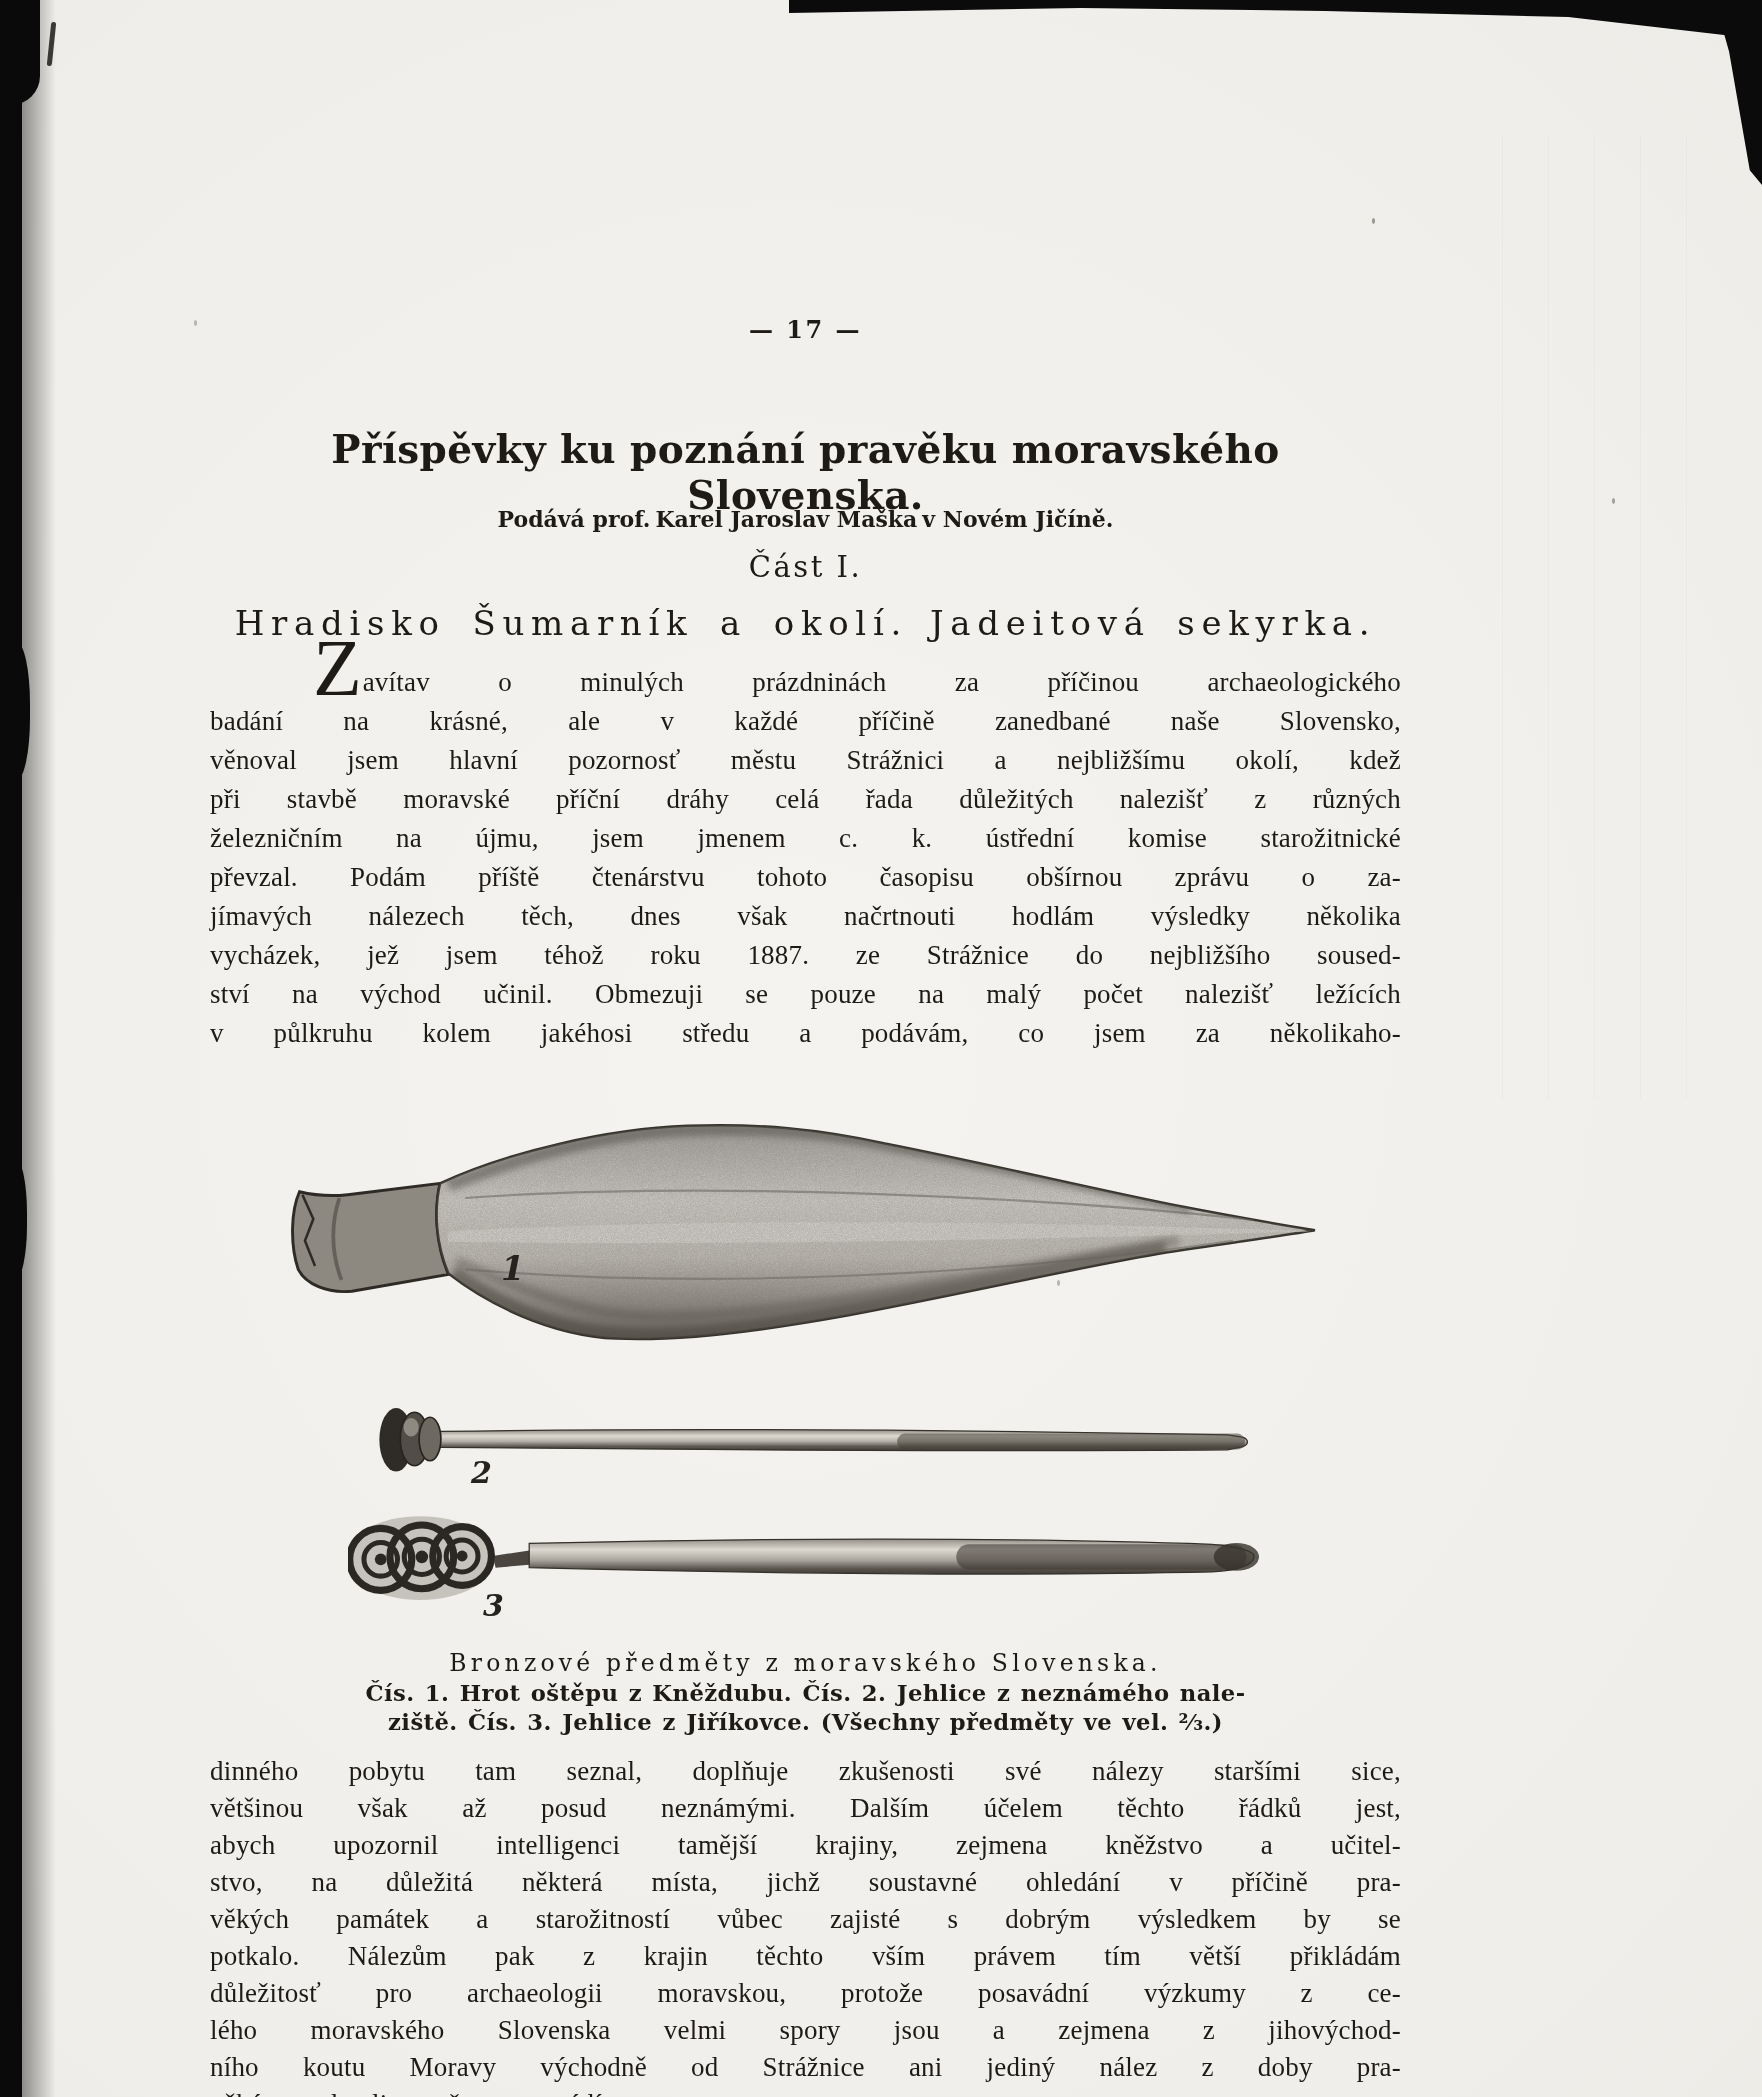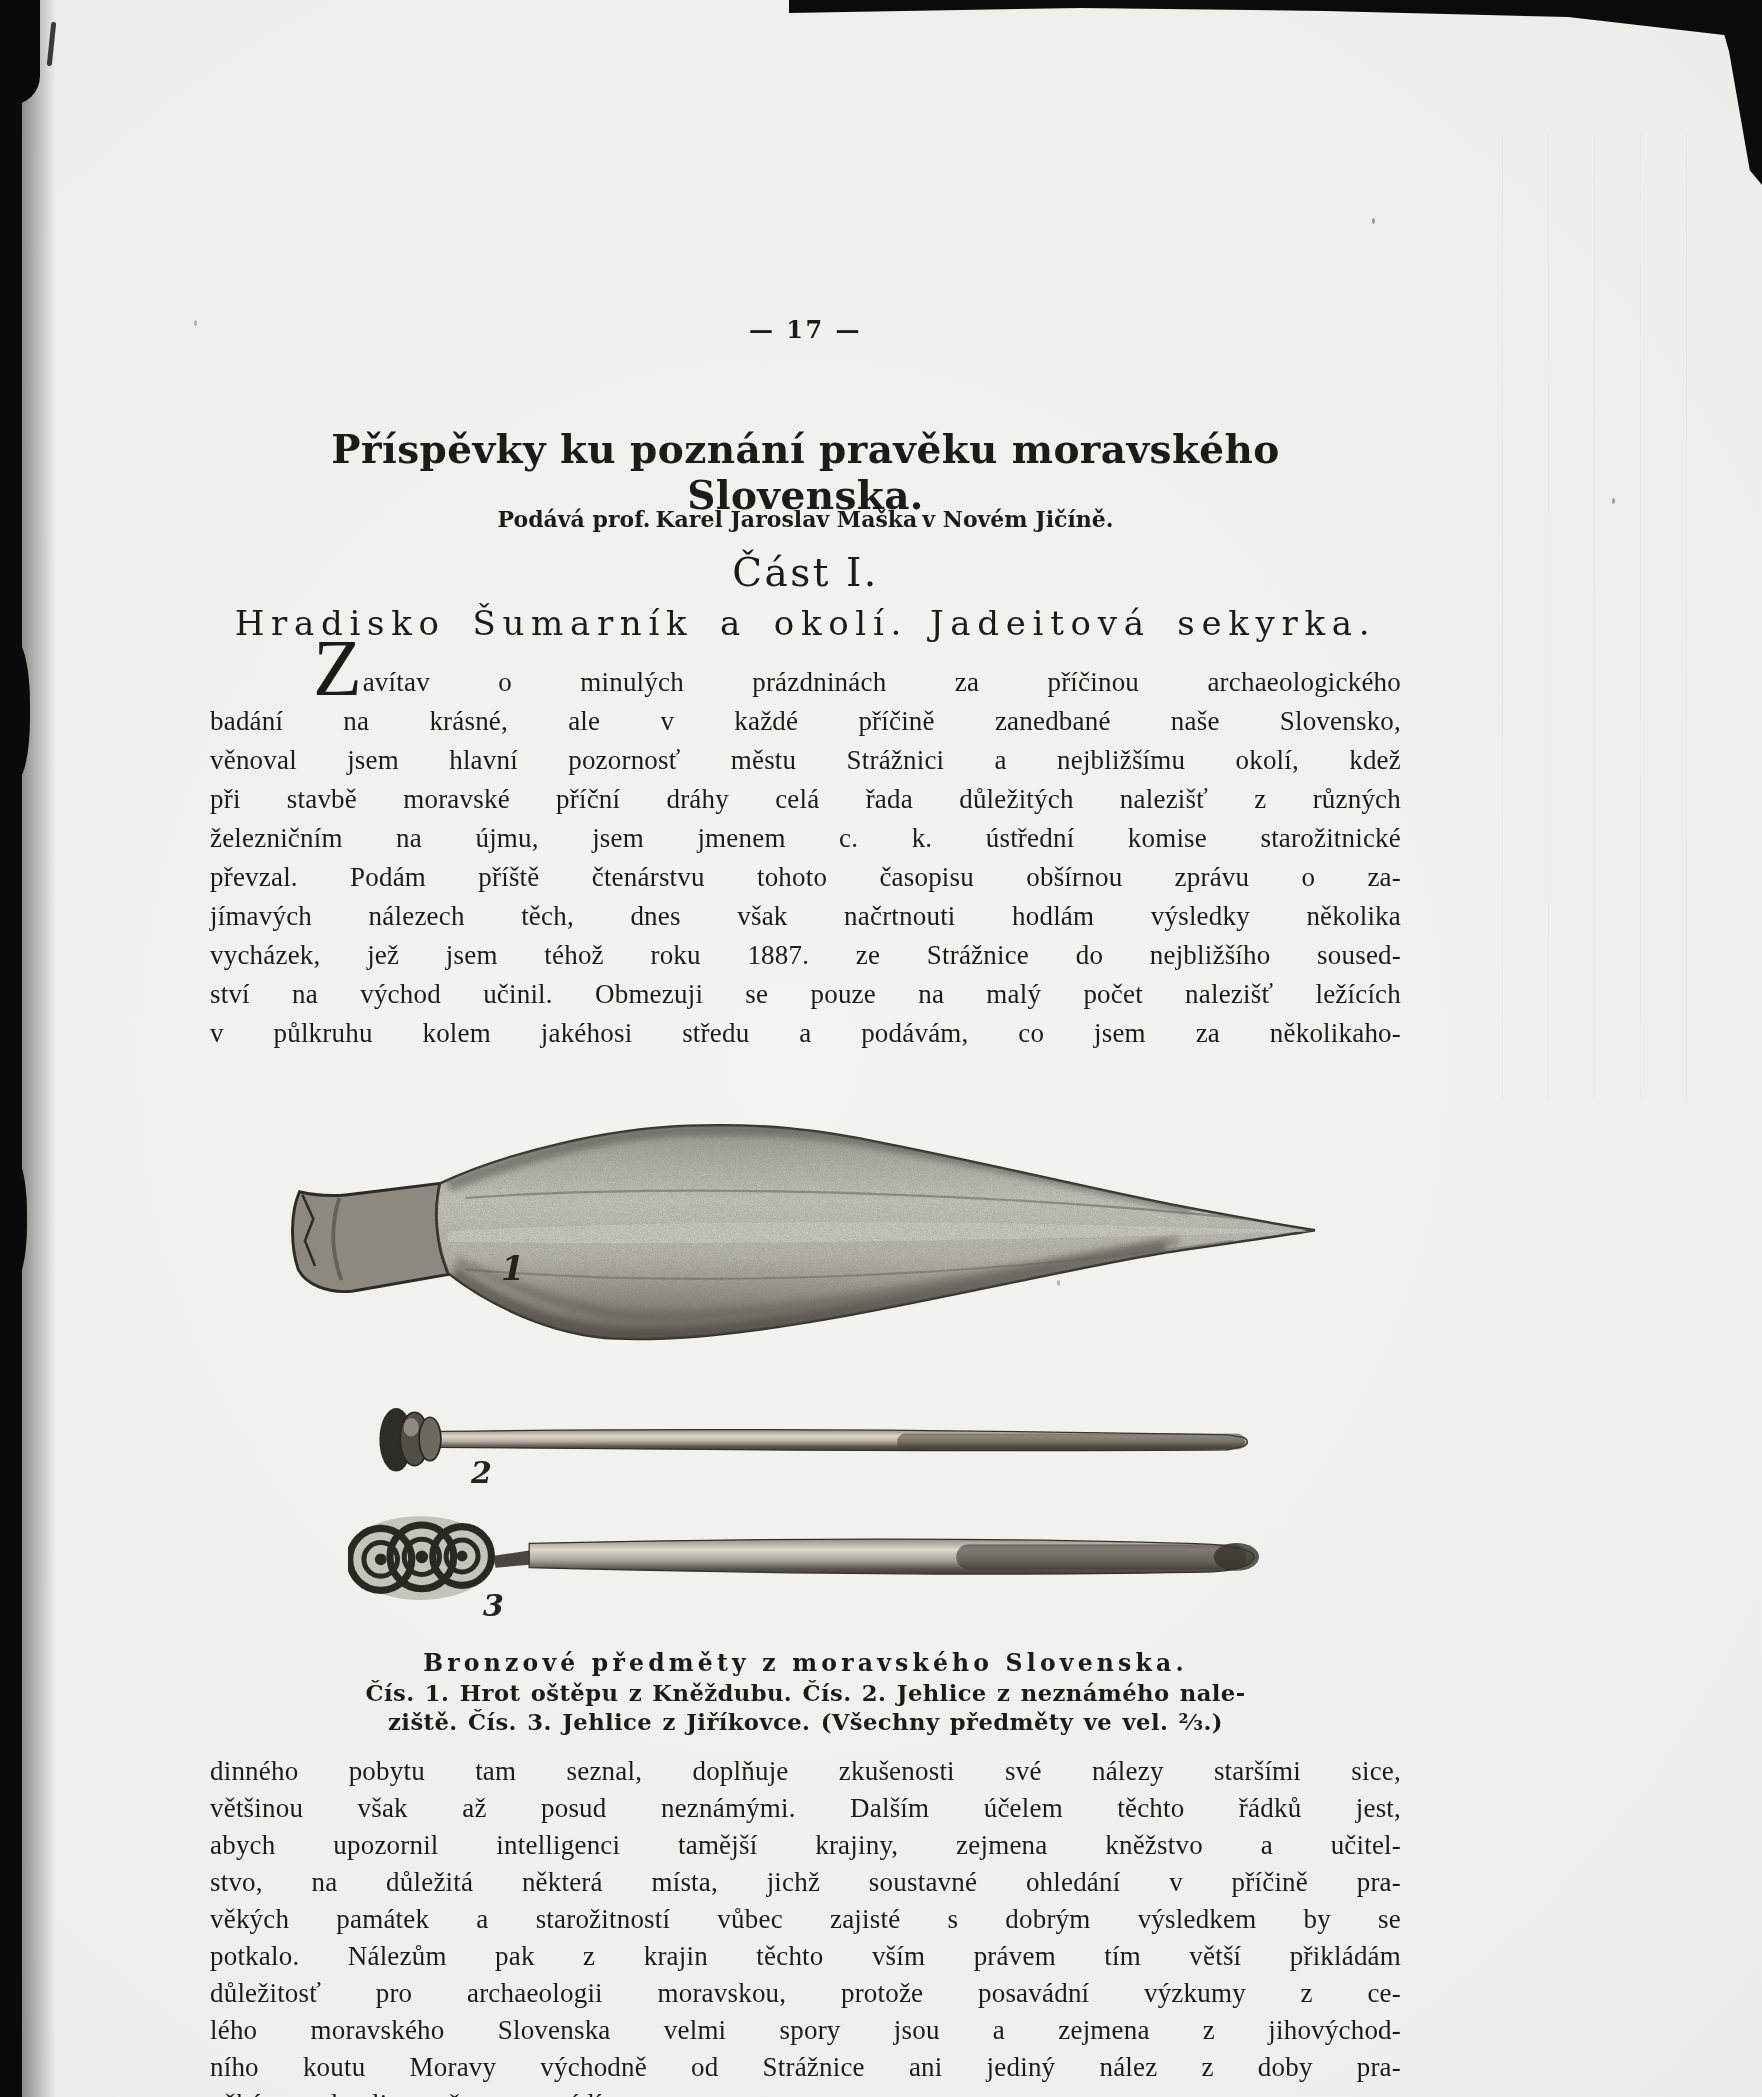--- a/index.html
+++ b/index.html
@@ -29,36 +29,36 @@
       1057px 1280px 0 rgba(50,46,40,.3), 1386px 1878px 0 rgba(60,56,50,.35),
       1297px 2300px 0 rgba(50,46,40,.45), 458px 2173px 0 rgba(50,46,40,.35),
       1547px 2457px 0 rgba(50,46,40,.4), 194px 320px 0 rgba(50,46,40,.3);}
   
   .abs{position:absolute;}
   .page-number{left:210px;top:315px;width:1191px;text-align:center;font-size:24px;font-weight:bold;letter-spacing:2.5px;}
   .title{left:210px;top:426px;width:1191px;text-align:center;font-size:39px;font-weight:bold;
     letter-spacing:0.4px;margin:0;line-height:46px;}
   .byline{left:210px;top:506px;width:1191px;text-align:center;font-size:22px;font-weight:600;}
   .byline b{margin:0 5px;}
-  .part-heading{left:210px;top:550px;width:1191px;text-align:center;font-size:39px;letter-spacing:2.5px;}
+  .part-heading{left:210px;top:550px;width:1191px;text-align:center;font-size:29px;letter-spacing:2.5px;}
   .section-heading{left:210px;top:603px;width:1191px;text-align:center;font-size:34px;letter-spacing:6.7px;word-spacing:9.2px;}
   .section-heading .gap{display:inline-block;width:22px;}
   .body-block{left:210px;width:1191px;font-size:27px;letter-spacing:0.2px;word-spacing:3.4px;font-family:Liberation Serif, serif;}
   .body1{top:663px;}
   .body2{top:1753px;}
   .body1 .line{height:39px;line-height:39px;}
   .body2 .line{height:37px;line-height:37px;}
   .line{text-align:justify;text-align-last:justify;white-space:nowrap;}
   .line.noj{text-align-last:left;}
   .line-first{padding-left:103px;}
   .initial{font-size:80px;line-height:0;position:relative;top:4.2px;letter-spacing:0.8px;}
   
   .fig-svg{position:absolute;}
   .fig-label{position:absolute;font-size:34px;font-style:italic;font-weight:600;color:#26231f;z-index:5;}
-  .caption-title{left:210px;top:1649px;width:1191px;text-align:center;font-size:23.5px;font-weight:bold;letter-spacing:4.2px;}
+  .caption-title{left:210px;top:1649px;width:1191px;text-align:center;font-size:23.5px;font-weight:normal;letter-spacing:4.2px;}
   .caption-lines{left:281px;top:1679px;width:1049px;text-align:center;font-size:22.7px;font-weight:bold;letter-spacing:0.4px;word-spacing:2.1px;}
   .caption-lines .line{height:28.5px;line-height:28.5px;text-align:right;text-align-last:center;white-space:nowrap;}
 </style>
 </head>
 <body>
 
 <div class="page">
 
   <div class="edge-left"></div>
   <div class="edge-left-fade"></div>

